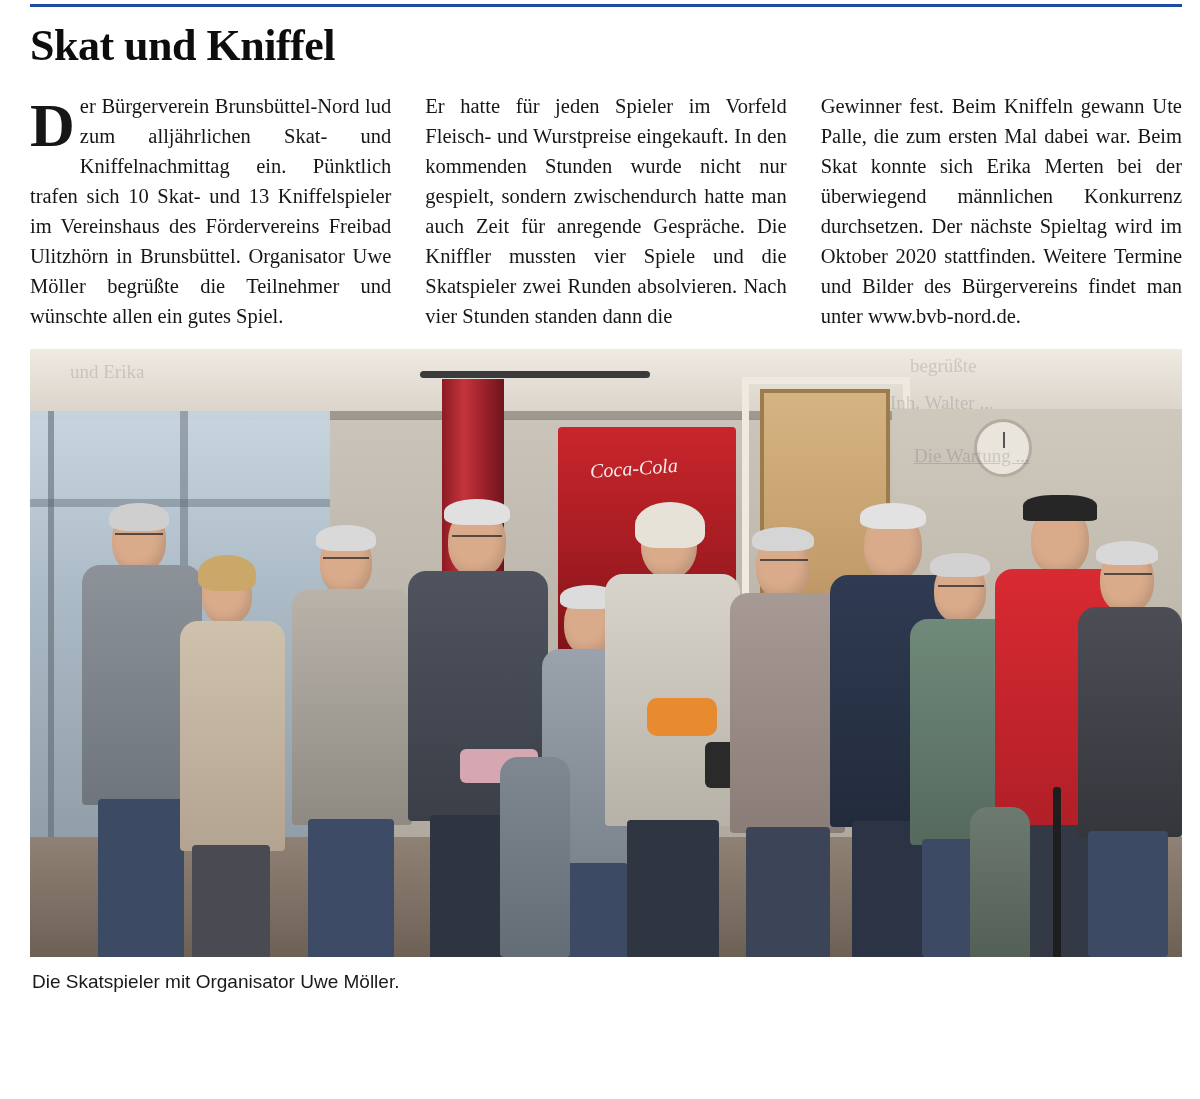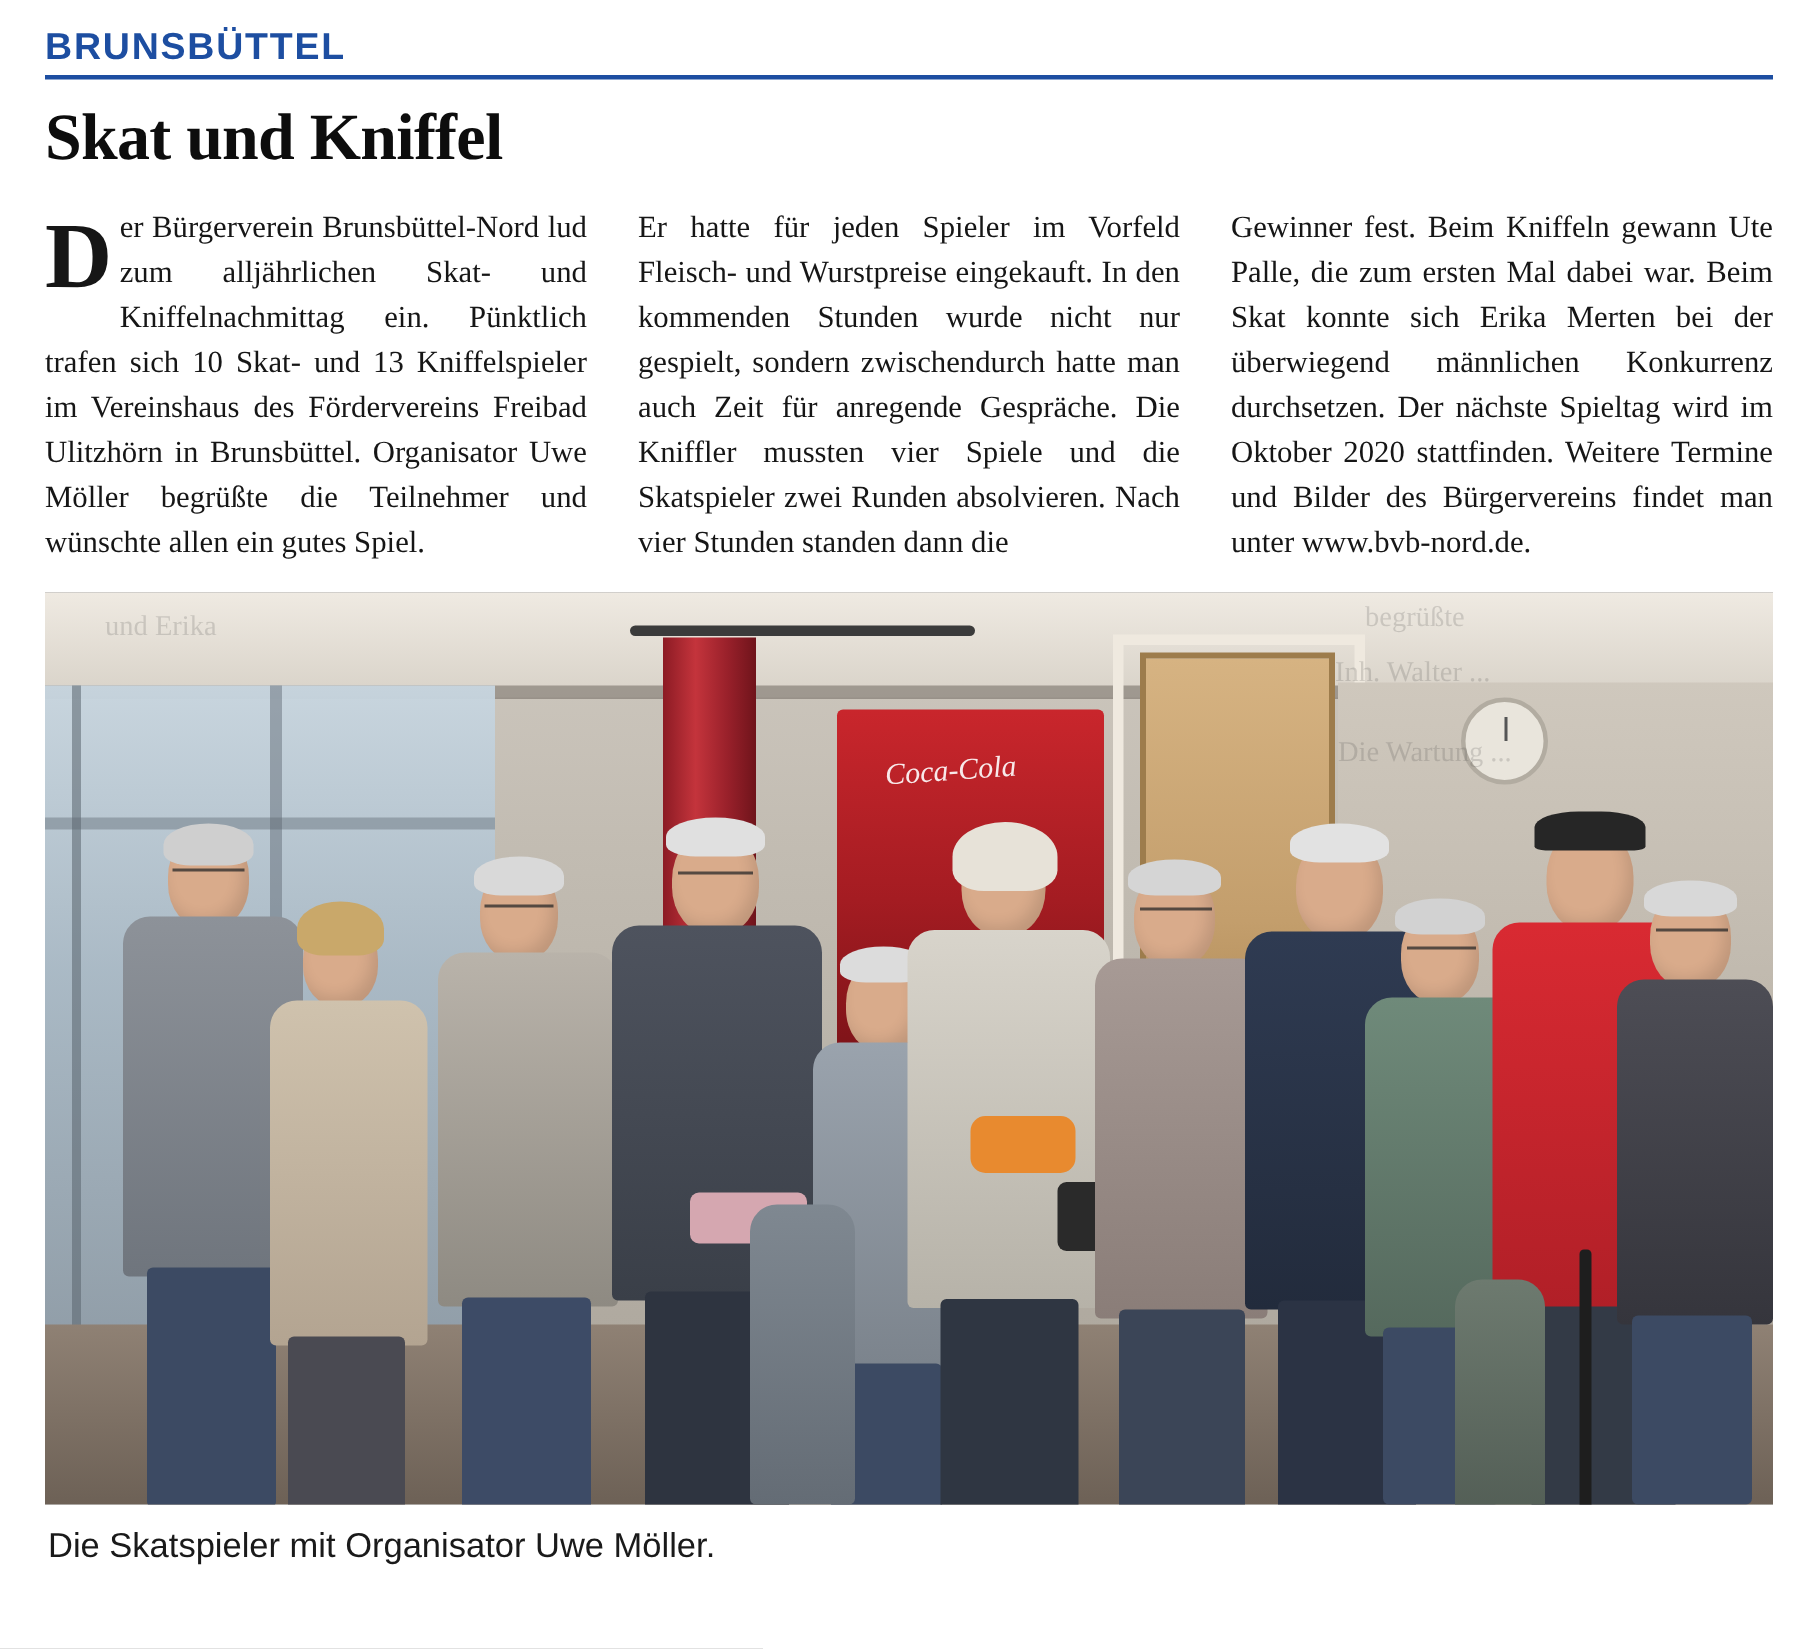--- a/index.html
+++ b/index.html
@@ -247,31 +247,30 @@
   }
   .glasses {
     position: absolute;
     height: 7px;
     border-top: 2px solid rgba(40,40,40,.75);
   }
 
   
   .caption {
     font-family: "Liberation Sans", sans-serif;
-    font-size: 23px;
+    font-size: 19px;
     color: #1a1a1a;
     margin: 14px 0 0 8px;
   }
 </style>
 </head>
 <body>
 
 <div class="page">
 
-  <div class="kicker">BRUNSBÜTTEL</div>
   <div class="kicker-rule"></div>
 
   <h1 class="headline">Skat und Kniffel</h1>
 
   <div class="columns">
 
     <div class="col">
       <p>
         <span class="dropcap">D</span>
         <span>er Bürgerverein Brunsbüttel-Nord lud zum alljährlichen Skat- und Kniffelnachmittag ein. Pünktlich trafen sich 10 Skat- und 13 Kniffelspieler im Vereinshaus des Fördervereins Freibad Ulitzhörn in Brunsbüttel. Organisator Uwe Möller begrüßte die Teilnehmer und wünschte allen ein gutes Spiel.</span>
@@ -308,21 +307,21 @@
       <div class="door"></div>
 
       <div class="wall-right"></div>
       <div class="clock"></div>
 
       <div class="floor"></div>
 
       <div class="ghost-text" style="left:40px; top:12px;">und Erika</div>
       <div class="ghost-text" style="left:880px; top:6px;">begrüßte</div>
       <div class="ghost-text" style="left:860px; top:43px;">Inh. Walter ...</div>
-      <div class="ghost-text" style="left:862px; top:96px;">Die Wartung ...</div>
+      <div class="ghost-text" style="left:884px; top:96px;text-decoration:underline;">Die Wartung ...</div>
 
       <div class="person" style="left:52px; width:120px; height:450px;">
         <div class="head" style="left:30px; top:0; width:54px; height:66px;"></div>
         <div class="hair" style="left:27px; top:-4px; width:60px; height:28px; background:#cfcfcf;"></div>
         <div class="glasses" style="left:33px; top:26px; width:48px;"></div>
         <div class="torso" style="left:0; top:58px; width:120px; height:240px; background:linear-gradient(180deg,#8d9299,#6f757d);"></div>
         <div class="legs" style="left:16px; top:292px; width:86px; height:160px;"></div>
       </div>
 
       <div class="person" style="left:150px; width:105px; height:420px;">

